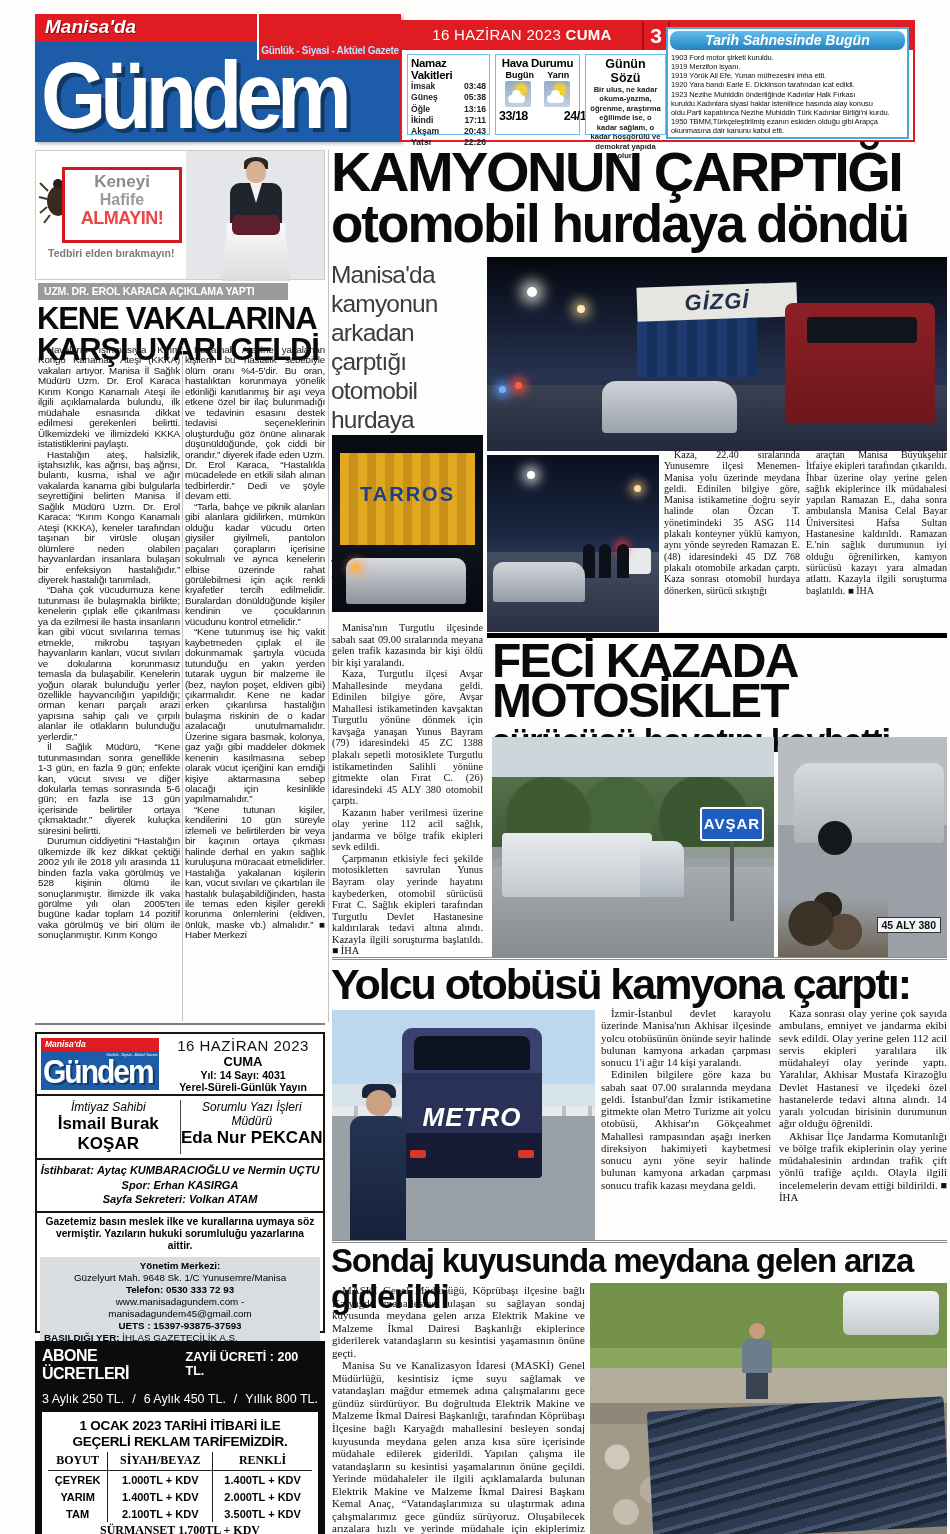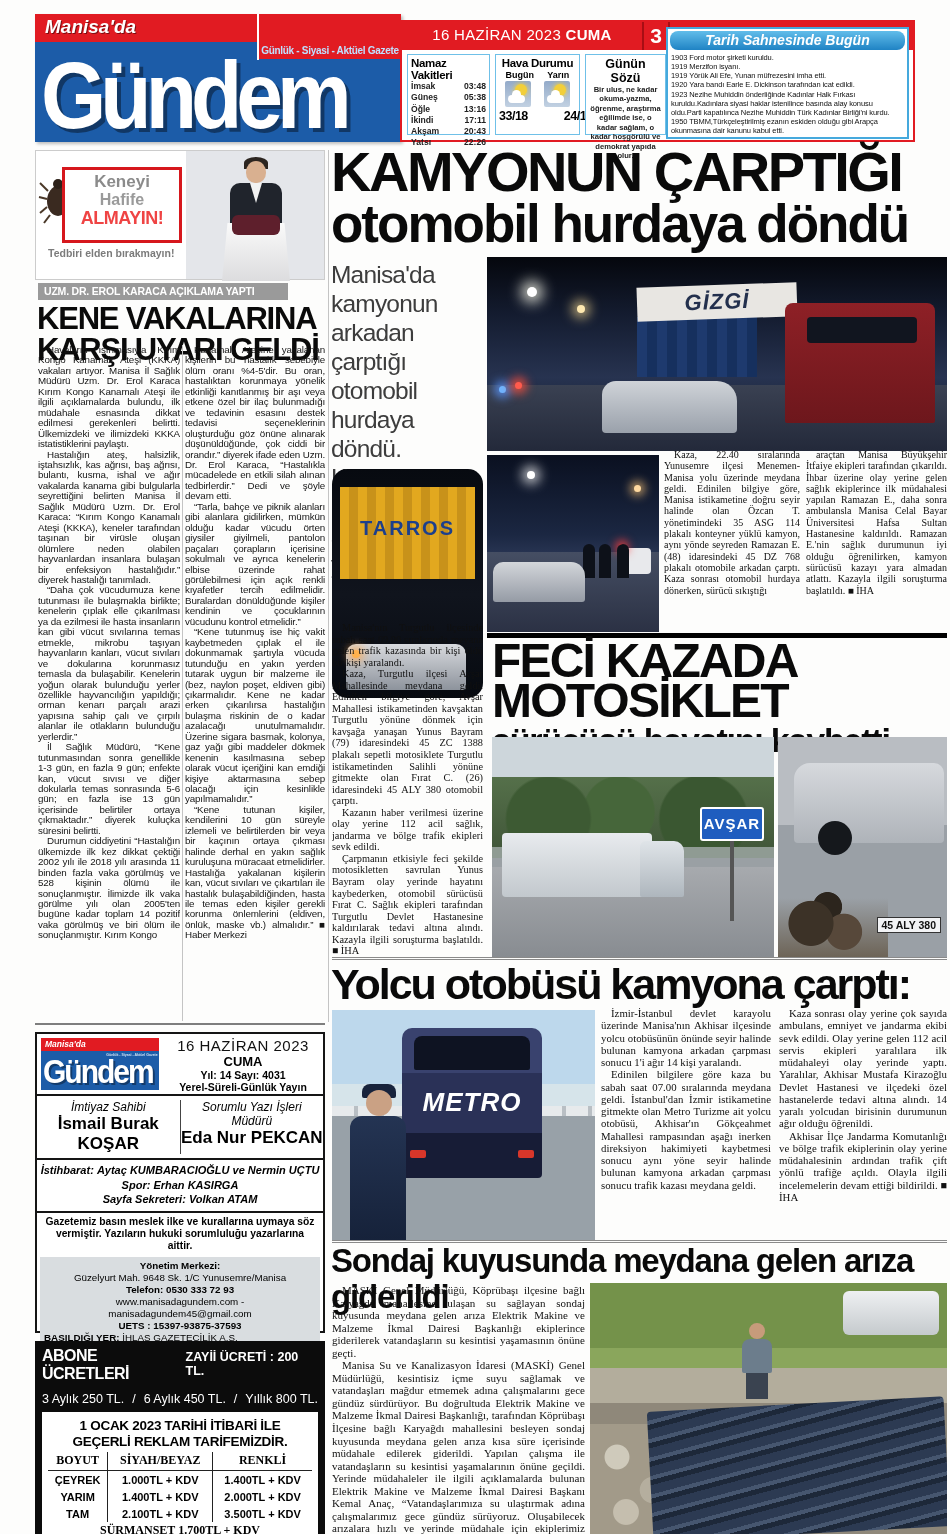--- a/index.html
+++ b/index.html
@@ -58,21 +58,21 @@
   .mp-band { right:150px; top:28px; width:160px; height:34px; background:#e8e6e2; transform:rotate(-2deg); color:#23304d; font-weight:800; font-style:italic; font-size:22px; text-align:center; line-height:34px; letter-spacing:1px; }
   .mp-container { left:150px; top:60px; width:120px; height:60px; background:repeating-linear-gradient(90deg,#1e3a6e 0 10px,#16305e 10px 20px); }
   .mp-car { left:115px; bottom:18px; width:135px; height:52px; background:linear-gradient(180deg,#cfd3d8,#9aa1ab); border-radius:14px 20px 4px 4px; }
   .mp-carwin { left:135px; bottom:52px; width:70px; height:18px; background:#10151f; border-radius:6px 10px 0 0; }
   .glow { border-radius:50%; }
   .mp-g1 { left:40px; top:30px; width:10px; height:10px; background:#fff; box-shadow:0 0 14px 6px rgba(255,255,240,.8); }
   .mp-g2 { left:90px; top:48px; width:8px; height:8px; background:#ffe9b0; box-shadow:0 0 12px 5px rgba(255,225,150,.7); }
   .mp-g3 { left:12px; bottom:58px; width:7px; height:7px; background:#6fb4ff; box-shadow:0 0 10px 5px rgba(90,150,255,.8); }
   .mp-g4 { left:28px; bottom:62px; width:7px; height:7px; background:#ff5b4d; box-shadow:0 0 10px 5px rgba(255,80,60,.8); }
 
-  .cont-photo { left:332px; top:469px; width:151px; height:229px; background:linear-gradient(180deg,#070a10,#10141d 55%,#070a10);border-radius:15px; }
+  .cont-photo { left:332px; top:435px; width:151px; height:177px; background:linear-gradient(180deg,#070a10,#10141d 55%,#070a10); }
   .cp-box { left:8px; top:18px; width:135px; height:92px; background:repeating-linear-gradient(90deg,#e2a81f 0 9px,#c8921a 9px 18px); }
   .cp-label { left:8px; top:48px; width:135px; color:#1c3f8c; font-weight:800; font-size:20px; text-align:center; letter-spacing:2px; }
   .cp-car { left:14px; bottom:8px; width:120px; height:46px; background:linear-gradient(180deg,#d8dade,#8d939c); border-radius:10px 10px 3px 3px; }
   .cp-light { left:20px; bottom:40px; width:8px; height:8px; border-radius:50%; background:#ffb14d; box-shadow:0 0 10px 4px rgba(255,170,80,.8); }
 
   .crash-photo { left:487px; top:455px; width:172px; height:177px; background:linear-gradient(180deg,#0a1020,#1b2742 45%,#2c3958 60%,#20283e); }
   .xp-road { left:0; bottom:0; width:100%; height:45%; background:linear-gradient(180deg,#454e63,#2b3144); }
   .xp-car { left:6px; bottom:30px; width:92px; height:40px; background:linear-gradient(180deg,#d3d6da,#959ba5); border-radius:10px 14px 3px 3px; }
   .xp-p1,.xp-p2,.xp-p3 { bottom:54px; width:12px; height:34px; background:#0d1119; border-radius:6px 6px 0 0; }
   .xp-p1 { left:96px; } .xp-p2 { left:112px; } .xp-p3 { left:130px; }
@@ -92,21 +92,21 @@
   .feci-photo2 { left:778px; top:737px; width:169px; height:220px; background:linear-gradient(180deg,#b9bdc2 0 40%,#9aa0a6 40% 100%); }
   .f2-car { left:16px; top:26px; width:150px; height:80px; background:linear-gradient(180deg,#d6d9dd,#aeb3b9); border-radius:16px 10px 4px 4px; }
   .f2-wheel { left:40px; top:84px; width:34px; height:34px; border-radius:50%; background:#15181c; }
   .f2-debris { left:0; bottom:0; width:110px; height:84px; background:radial-gradient(circle at 30% 60%, #3c3227 24%, transparent 25%), radial-gradient(circle at 60% 70%, #57483a 20%, transparent 21%), radial-gradient(circle at 45% 40%, #2c251d 18%, transparent 19%), linear-gradient(180deg,transparent 30%, #6d6457); }
   .f2-plate { right:6px; bottom:24px; height:16px; padding:0 4px; background:#f2f3f5; border:1px solid #333; color:#111; font-weight:700; font-size:10.5px; line-height:14px; }
 
   .bus-photo { left:332px; top:1010px; width:263px; height:230px; background:linear-gradient(180deg,#bdd8ec 0 32%,#d6e4ea 32% 42%,#98a1a8 42% 100%); }
   .bp-rail { left:0; top:96px; width:100%; height:10px; background:repeating-linear-gradient(90deg,#e7eaec 0 22px,#b9bfc4 22px 26px); }
   .bp-bus { left:70px; top:18px; width:140px; height:150px; background:linear-gradient(180deg,#39426e 0 30%,#2a3157 30% 70%,#171c36 70% 100%); border-radius:10px 10px 4px 4px; }
   .bp-buswin { left:82px; top:26px; width:116px; height:34px; background:#0e1322; border-radius:8px 8px 2px 2px; }
-  .bp-label { left:70px; top:77px; width:140px; color:#fff; font-weight:800; font-style:italic; font-size:26px; text-align:center; letter-spacing:1px; }
+  .bp-label { left:70px; top:92px; width:140px; color:#fff; font-weight:800; font-style:italic; font-size:26px; text-align:center; letter-spacing:1px; }
   .bp-tl1,.bp-tl2 { top:140px; width:16px; height:8px; background:#d8362a; border-radius:2px; }
   .bp-tl1 { left:78px; } .bp-tl2 { left:186px; }
   .bp-cop { left:12px; bottom:0; width:64px; height:150px; }
   .bp-cophead { left:22px; top:0; width:26px; height:26px; border-radius:50%; background:#caa184; }
   .bp-copcap { left:18px; top:-6px; width:34px; height:14px; border-radius:8px 8px 2px 2px; background:#18233c; }
   .bp-copbody { left:6px; top:26px; width:56px; height:124px; border-radius:12px 12px 0 0; background:linear-gradient(180deg,#243453,#16223a); }
 
   .sondaj-photo { left:590px; top:1283px; width:357px; height:251px; background:linear-gradient(180deg,#74924a 0 26%,#8aa65c 26% 34%,#b3ad9c 34% 48%,#8f887a 48% 100%); }
   .sp-truck { right:8px; top:8px; width:96px; height:44px; background:linear-gradient(180deg,#eef0f2,#c5cacd); border-radius:6px; }
   .sp-person { left:150px; top:40px; width:34px; height:74px; }

